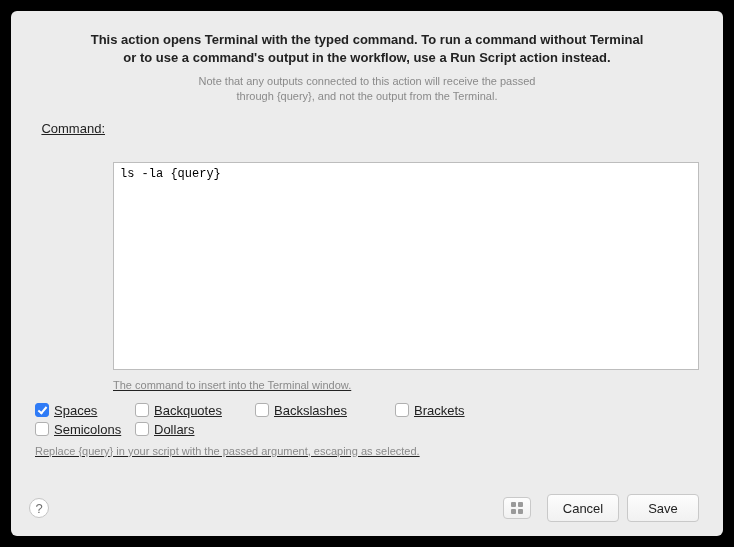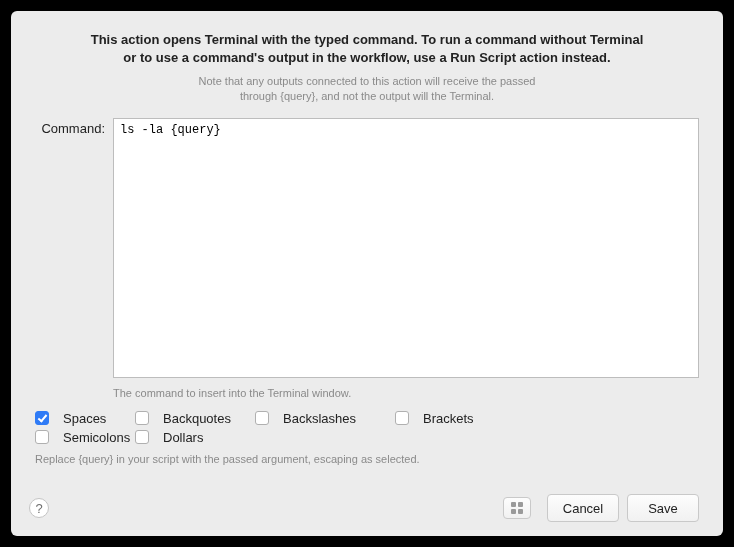--- a/index.html
+++ b/index.html
@@ -34,55 +34,57 @@
 .sub-note {
   text-align: center;
   font-size: 11px;
   color: #8a8a8a;
   margin-top: 8px;
   line-height: 1.35;
 }
 .form-row {
   display: flex;
   margin-top: 14px;
+  text-decoration: underline;
 }
 .label-col {
   width: 78px;
   text-align: right;
   padding-right: 8px;
   padding-top: 3px;
   font-size: 13px;
   color: #222;
 }
 .input-col { flex: 1; }
 textarea.command {
   width: 100%;
-  height: 260px;
+  height: 208px;
   border: 1px solid #bdbdbd;
   background: #fff;
   padding: 4px 6px;
   font-family: Menlo, Monaco, "Courier New", monospace;
   font-size: 12px;
   resize: none;
   outline: none;
+  margin-top: 44px;
 }
 .help-text {
   font-size: 11px;
   color: #8a8a8a;
   margin-top: 6px;
 }
 .escaping-grid {
   display: grid;
   grid-template-columns: 100px 120px 140px 120px;
   row-gap: 4px;
 }
 .chk {
   display: flex;
   align-items: center;
-  gap: 14px;
+  gap: 5px;
   font-size: 13px;
 }
 .chk input[type=checkbox] {
   appearance: none;
   width: 14px; height: 14px;
   border: 1px solid #b0b0b0;
   border-radius: 3px;
   background: #fff;
   position: relative;
   cursor: pointer;
@@ -151,21 +153,21 @@
 <body>
 
 <div class="window">
 
   <div class="header-text">
     <span>This action opens Terminal with the typed command. To run a command without Terminal</span><br>
     <span>or to use a command's output in the workflow, use a Run Script action instead.</span>
   </div>
   <div class="sub-note">
     <span>Note that any outputs connected to this action will receive the passed</span><br>
-    <span>through {query}, and not the output will the Terminal.</span>
+    <span>through {query}, and not the output from the Terminal.</span>
   </div>
 
   <div class="form-row">
     <div class="label-col">Command:</div>
     <div class="input-col">
       <textarea class="command" spellcheck="false" style="">ls -la {query}</textarea>
       <div class="help-text">The command to insert into the Terminal window.</div>
     </div>
   </div>
 

